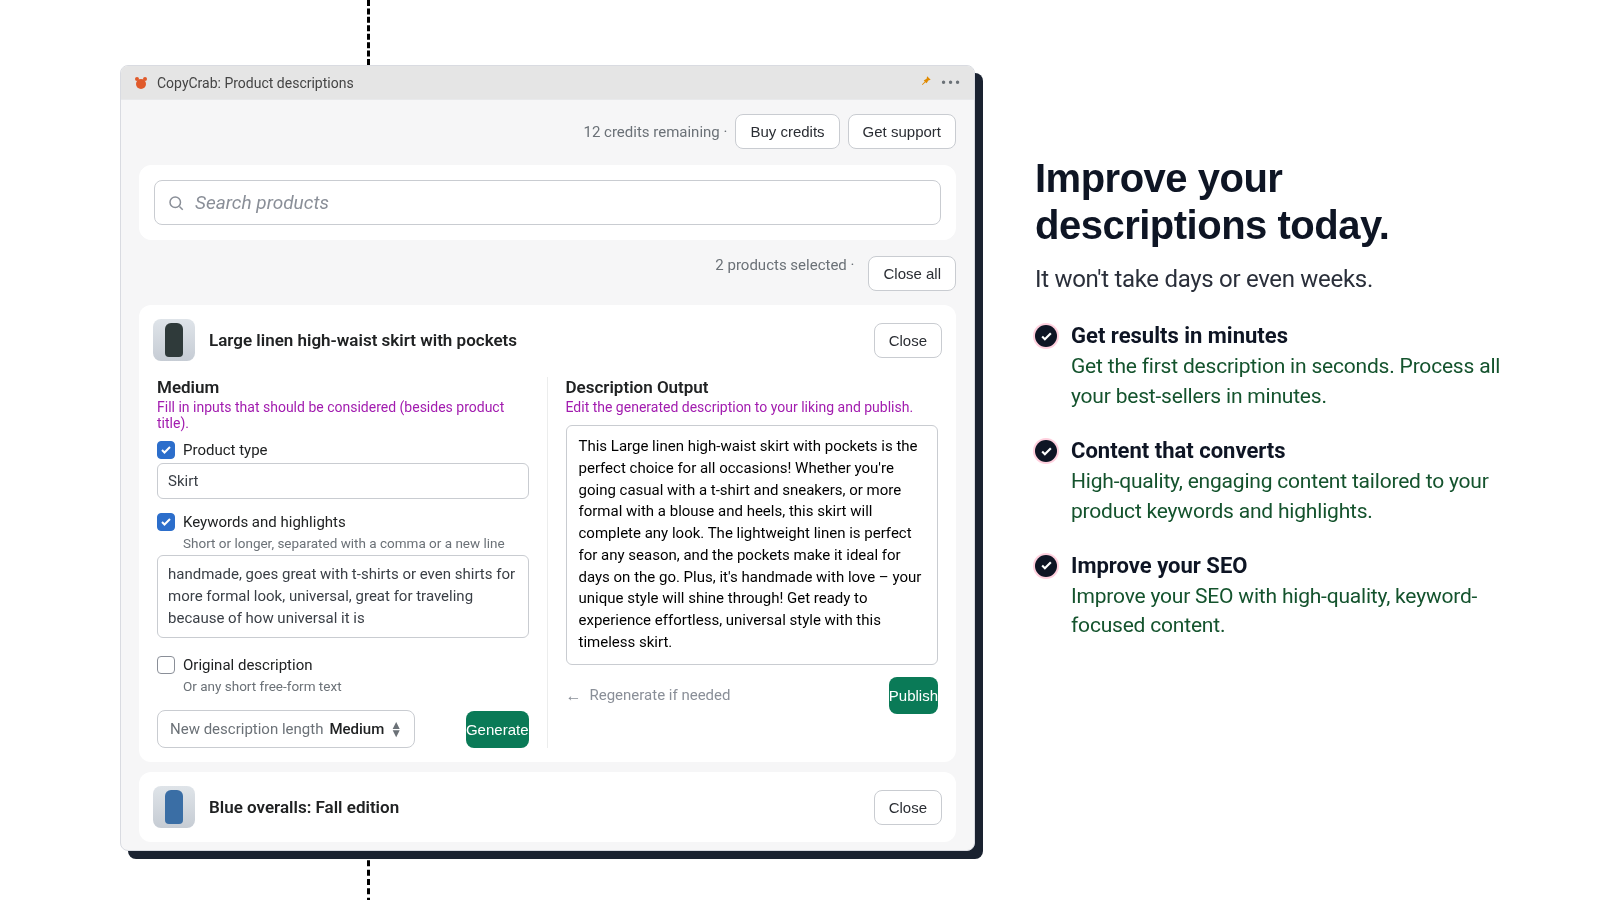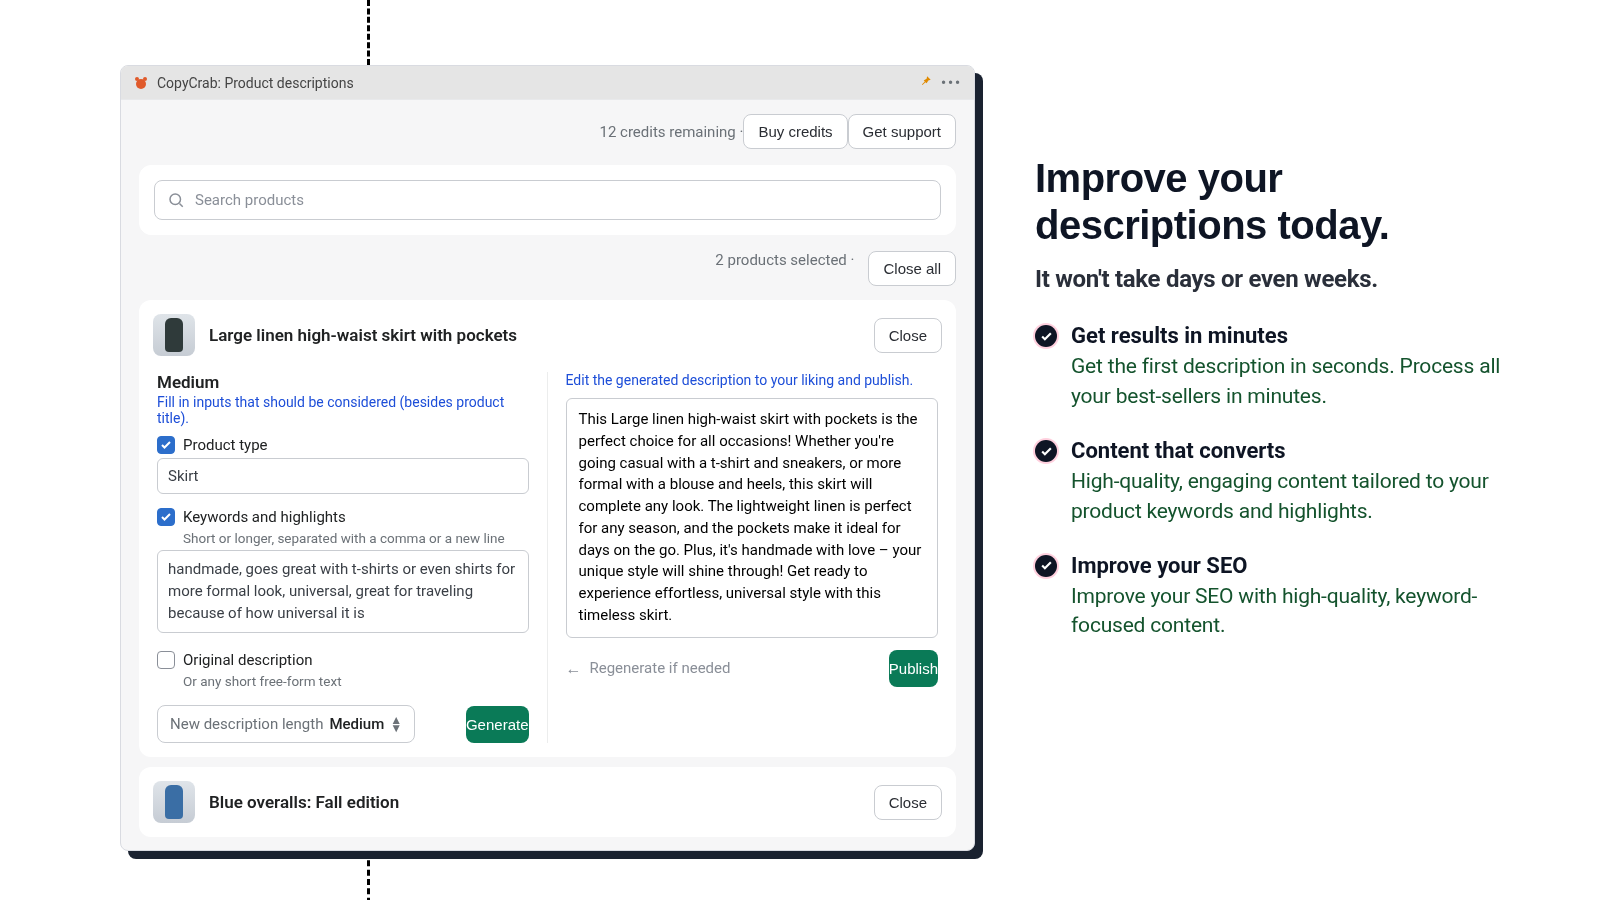--- a/index.html
+++ b/index.html
@@ -47,20 +47,21 @@
   color: #444;
 }
 .crab-icon { width: 16px; height: 16px; display: inline-block; }
 .titlebar-spacer { flex: 1; }
 .pin-icon { color: #e08a00; font-size: 15px; }
 .more-dots { color: #6b7177; letter-spacing: 2px; font-weight: bold; font-size: 14px; }
 .topbar {
   display: flex;
   align-items: center;
   justify-content: flex-end;
+  gap: 8px;
   padding: 14px 18px 10px 18px;
   font-size: 15px;
   color: #6b7177;
 }
 .btn-outline {
   background: #fff;
   border: 1px solid #c9ccd1;
   border-radius: 8px;
   padding: 8px 14px;
   font-size: 15px;
@@ -75,21 +76,22 @@
   padding: 14px;
 }
 .search-inner {
   border: 1px solid #c9ccd1;
   border-radius: 8px;
   display: flex;
   align-items: center;
   padding: 10px 12px;
   gap: 10px;
   color: #8a8f98;
-  font-size: 15px;
+  font-size: 19px;
+  font-style: italic;
 }
 .search-ico { width: 18px; height: 18px; color: #8a8f98; }
 .selection-row {
   display: flex;
   justify-content: flex-end;
   gap: 14px;
   padding: 6px 18px 10px 18px;
   font-size: 15px;
   color: #6b7177;
 }
@@ -144,21 +146,21 @@
 .col.left { padding-right: 18px; border-right: 1px solid #eceded; }
 .col.right { padding-left: 18px; }
 .section-title {
   font-size: 17px;
   font-weight: 600;
   color: #202223;
   margin-bottom: 2px;
 }
 .section-sub {
   font-size: 14px;
-  color: #1d4ed8;
+  color: #a21caf;
   margin-bottom: 10px;
 }
 .field-row {
   display: flex;
   align-items: center;
   gap: 8px;
   margin-top: 6px;
   margin-bottom: 4px;
 }
 .cb {
@@ -256,21 +258,20 @@
   font-weight: 800;
   line-height: 1.18;
   letter-spacing: -0.5px;
   margin-bottom: 16px;
 }
 .sideinfo .sub {
   font-size: 24px;
   color: #2a2f3a;
   margin-bottom: 30px;
   letter-spacing: -0.3px;
-  font-weight: bold;
 }
 .bullet {
   display: flex;
   gap: 14px;
   margin-bottom: 26px;
 }
 .bullet-icon {
   width: 22px; height: 22px;
   border-radius: 50%;
   background: #0e1524;
@@ -378,20 +379,21 @@
             <div class="select-pill">
               <span>New description length</span>
               <span class="strong">Medium</span>
               <span class="updown">▲<br>▼</span>
             </div>
             <button class="btn-primary">Generate</button>
           </div>
         </div>
 
         <div class="col right">
+          <div class="section-title">Description Output</div>
           <div class="section-sub">Edit the generated description to your liking and publish.</div>
           <div class="output-box">This Large linen high-waist skirt with pockets is the perfect choice for all occasions! Whether you're going casual with a t-shirt and sneakers, or more formal with a blouse and heels, this skirt will complete any look. The lightweight linen is perfect for any season, and the pockets make it ideal for days on the go. Plus, it's handmade with love – your unique style will shine through! Get ready to experience effortless, universal style with this timeless skirt.</div>
           <div class="regen-row">
             <div class="regen-link">
               <span class="arrow-left">←</span>
               <span>Regenerate if needed</span>
             </div>
             <button class="btn-primary">Publish</button>
           </div>
         </div>

